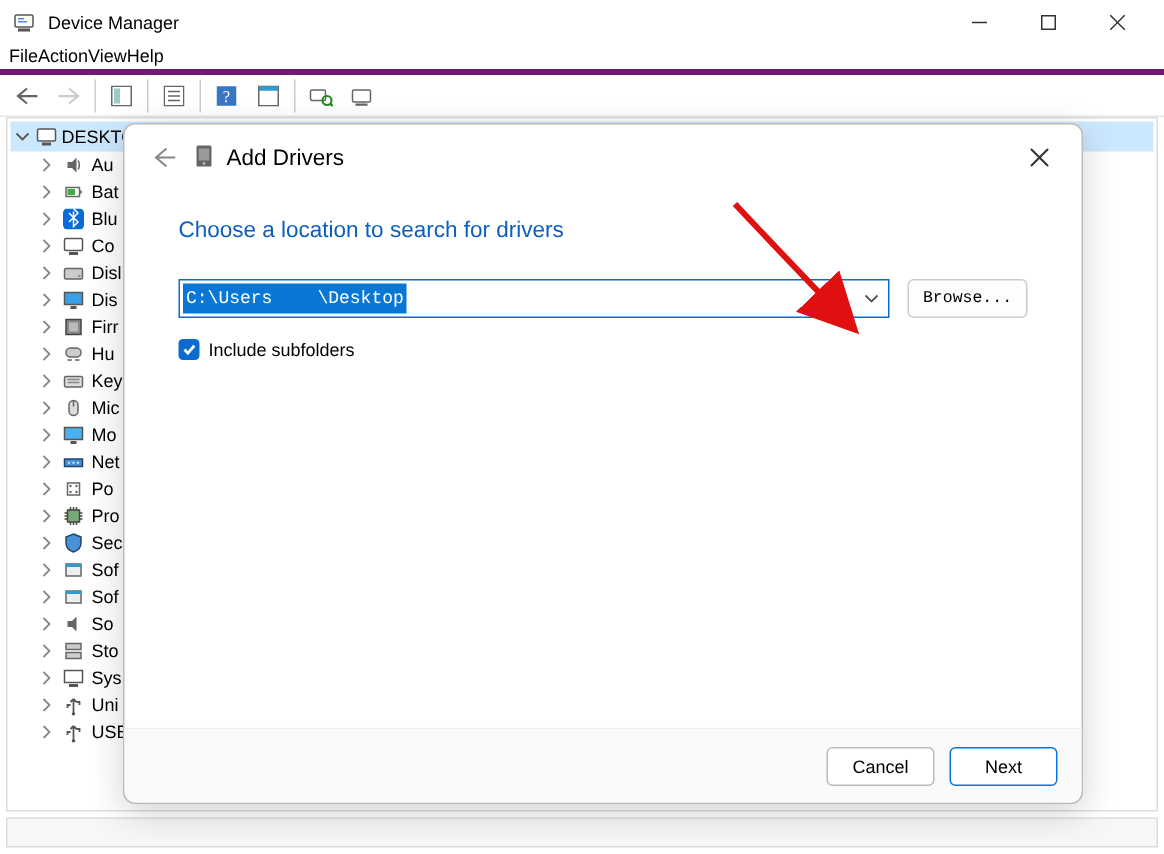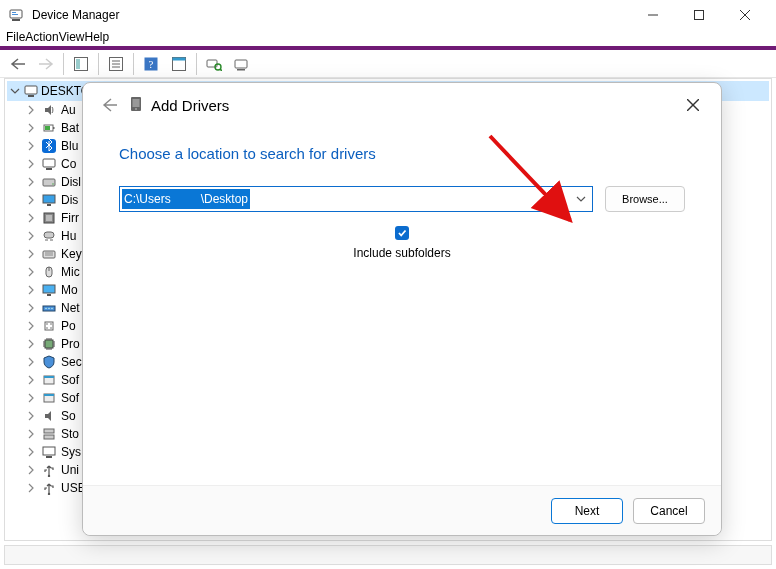--- a/index.html
+++ b/index.html
@@ -133,21 +133,21 @@
   .dlg-body {
     flex: 1 1 auto;
     padding: 10px 36px 0 36px;
   }
   .dlg-heading {
     color: #0b5fbf;
     font-size: 15px;
     font-weight: 400;
     margin: 8px 0 24px 0;
   }
-  .path-row { display:flex; align-items:flex-start; gap:12px; }
+  .path-row { display:flex; align-items:flex-start; gap:12px;font-family:Liberation Mono, monospace; }
   .path-input {
     flex: 1 1 auto;
     height: 26px;
     border: 1px solid #0b6cce;
     padding: 0 2px;
     display: flex; align-items: center;
     position: relative;
     background: #fff;
   }
   .path-input .seltext {
@@ -165,21 +165,21 @@
   .browse-btn {
     width: 80px; height: 26px;
     border: 1px solid #ccc;
     border-radius: 4px;
     background: #fdfdfd;
     display: flex; align-items:center; justify-content:center;
     font-size: 11px;
   }
   .check-row {
     margin-top: 14px;
-    display: flex; align-items: center; gap: 6px; flex-direction: column;
+    display: flex; align-items: center; gap: 6px;
   }
   .cb {
     width: 14px; height: 14px;
     border-radius: 3px;
     background: #0b6cce;
     display:flex; align-items:center; justify-content:center;
     color:#fff;
   }
   .desc {
     margin-top: 64px;
@@ -684,25 +684,25 @@
     <div class="check-row">
       <span class="cb">
         <svg width="10" height="10">
             <path d="M2 5 L4.2 7.5 L8.5 2.5" fill="none" stroke="#fff" stroke-width="1.8"></path>
           </svg>
       </span>
       <span>Include subfolders</span>
     </div>
   </div>
   <div class="dlg-foot">
+    <div class="dlg-btn">
+      <span>Cancel</span>
+    </div>
     <div class="dlg-btn primary">
       <span>Next</span>
-    </div>
-    <div class="dlg-btn">
-      <span>Cancel</span>
     </div>
   </div>
 </div>
 
 <svg class="arrow" style="top:128px; left:460px;" width="140" height="110">
   <defs>
     <marker id="ah" markerWidth="12" markerHeight="12" refX="9" refY="5" orient="auto">
       <path d="M0 0 L10 5 L0 10 Z" fill="#e01010"></path>
     </marker>
   </defs>

